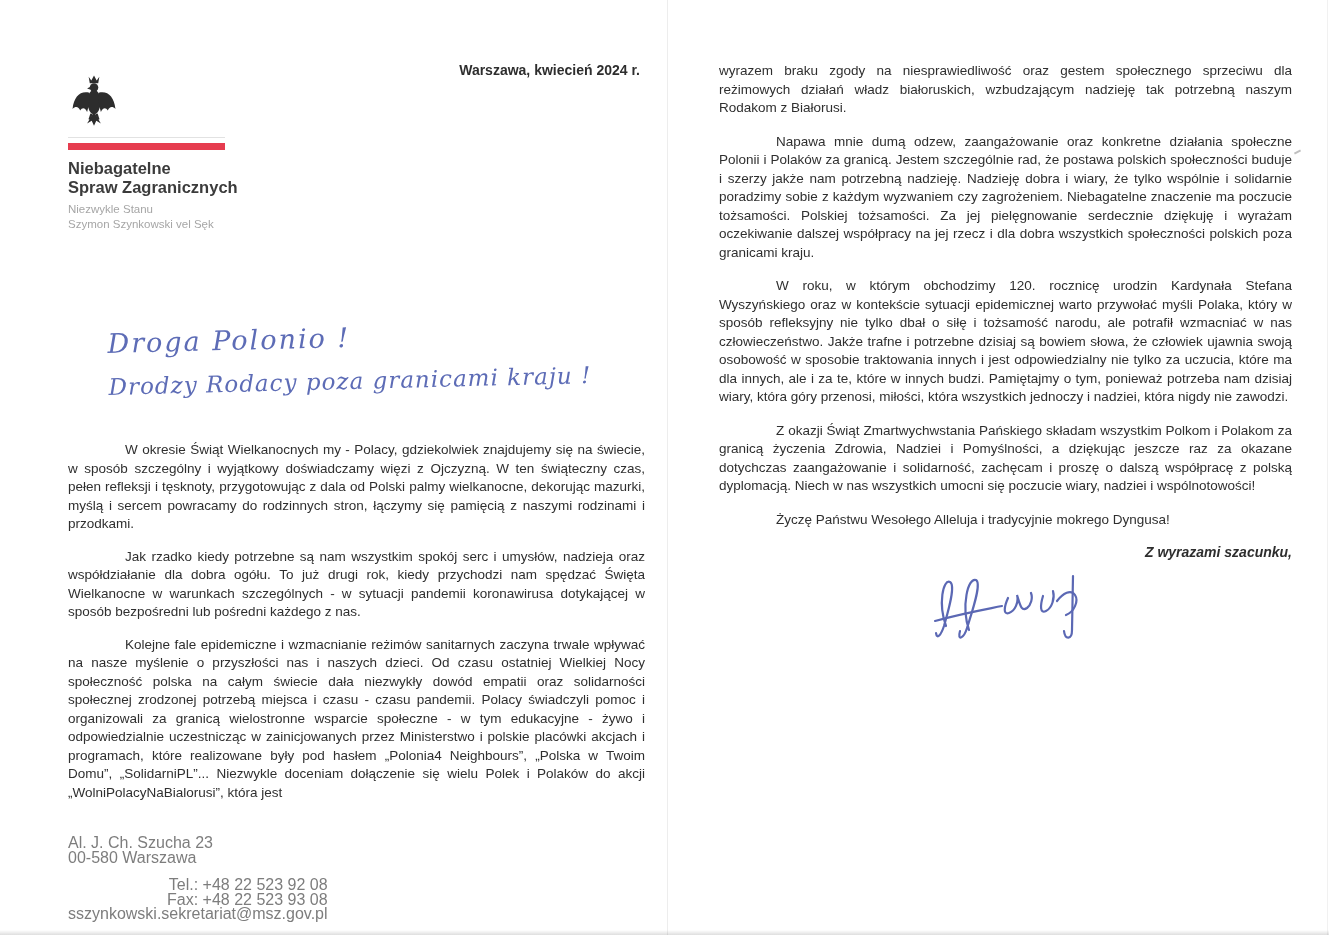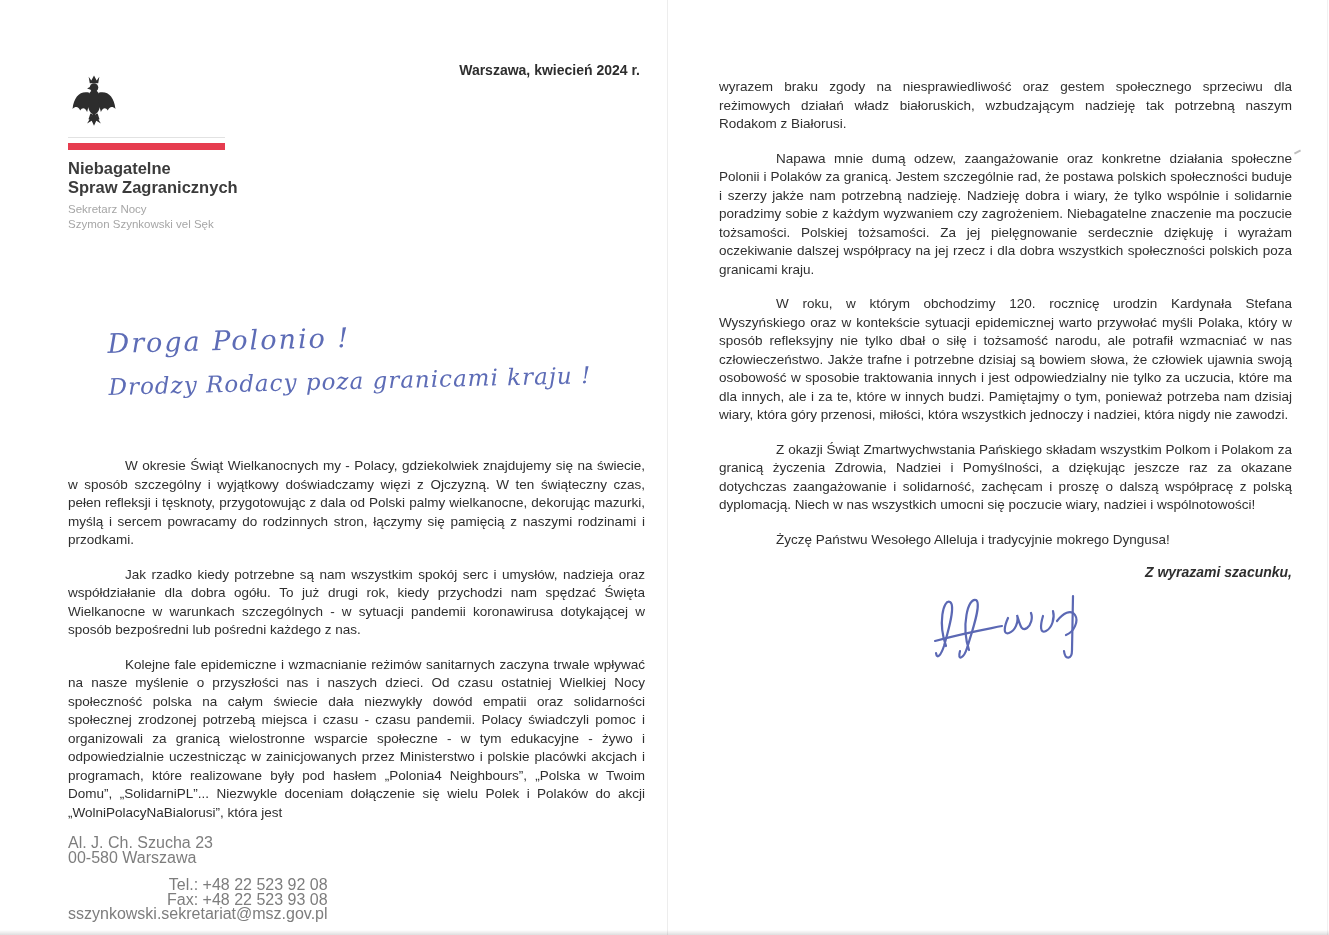--- a/index.html
+++ b/index.html
@@ -30,21 +30,21 @@
 
   
   .greeting{position:absolute;left:108px;top:322px;
     font-family:"DejaVu Serif",serif;font-style:italic;transform:rotate(-1.4deg);}
   .greeting .l1{font-size:27px;letter-spacing:2px;}
   .greeting .l2{font-size:23px;margin-top:15px;letter-spacing:1px;}
 
   
   .body-left{position:absolute;left:68px;top:441px;width:577px;}
   .body-right{position:absolute;left:719px;top:62px;width:573px;}
-  p.para{margin:16px 0 14px 0;font-size:13.5px;line-height:18.5px;
+  p.para{margin:0 0 14px 0;font-size:13.5px;line-height:18.5px;
     text-align:justify;text-indent:57px;color:#2f2f2f;}
   .body-right p.para{margin-bottom:15px;}
   p.para.noindent{text-indent:0;}
 
   .closing{margin-top:12px;padding-left:34px;text-align:right;font-size:14px;
     font-style:italic;font-weight:bold;color:#2e2e2e;}
   .signature{display:block;margin:8px 0 0 205px;}
 
   
   .footer{position:absolute;left:68px;top:836px;font-size:16px;color:#7d7d7d;line-height:14.5px;}
@@ -76,21 +76,21 @@
     </svg>
     <div class="flag">
       <div class="flag-white"></div>
       <div class="flag-red" id="flag-red" style="background: rgb(230, 60, 79);"></div>
     </div>
     <div class="ministry">
       <div>Niebagatelne</div>
       <div>Spraw Zagranicznych</div>
     </div>
     <div class="official">
-      <div>Sekretarz Nocy</div>
+      <div>Niezwykle Stanu</div>
       <div>Szymon Szynkowski vel Sęk</div>
     </div>
   </div>
 
   <div class="date">Warszawa, kwiecień 2024 r.</div>
 
   <div class="greeting" id="greeting" style="color: rgb(93, 108, 182);">
     <div class="l1">Droga Polonio !</div>
     <div class="l2">Drodzy Rodacy poza granicami kraju !</div>
   </div>

